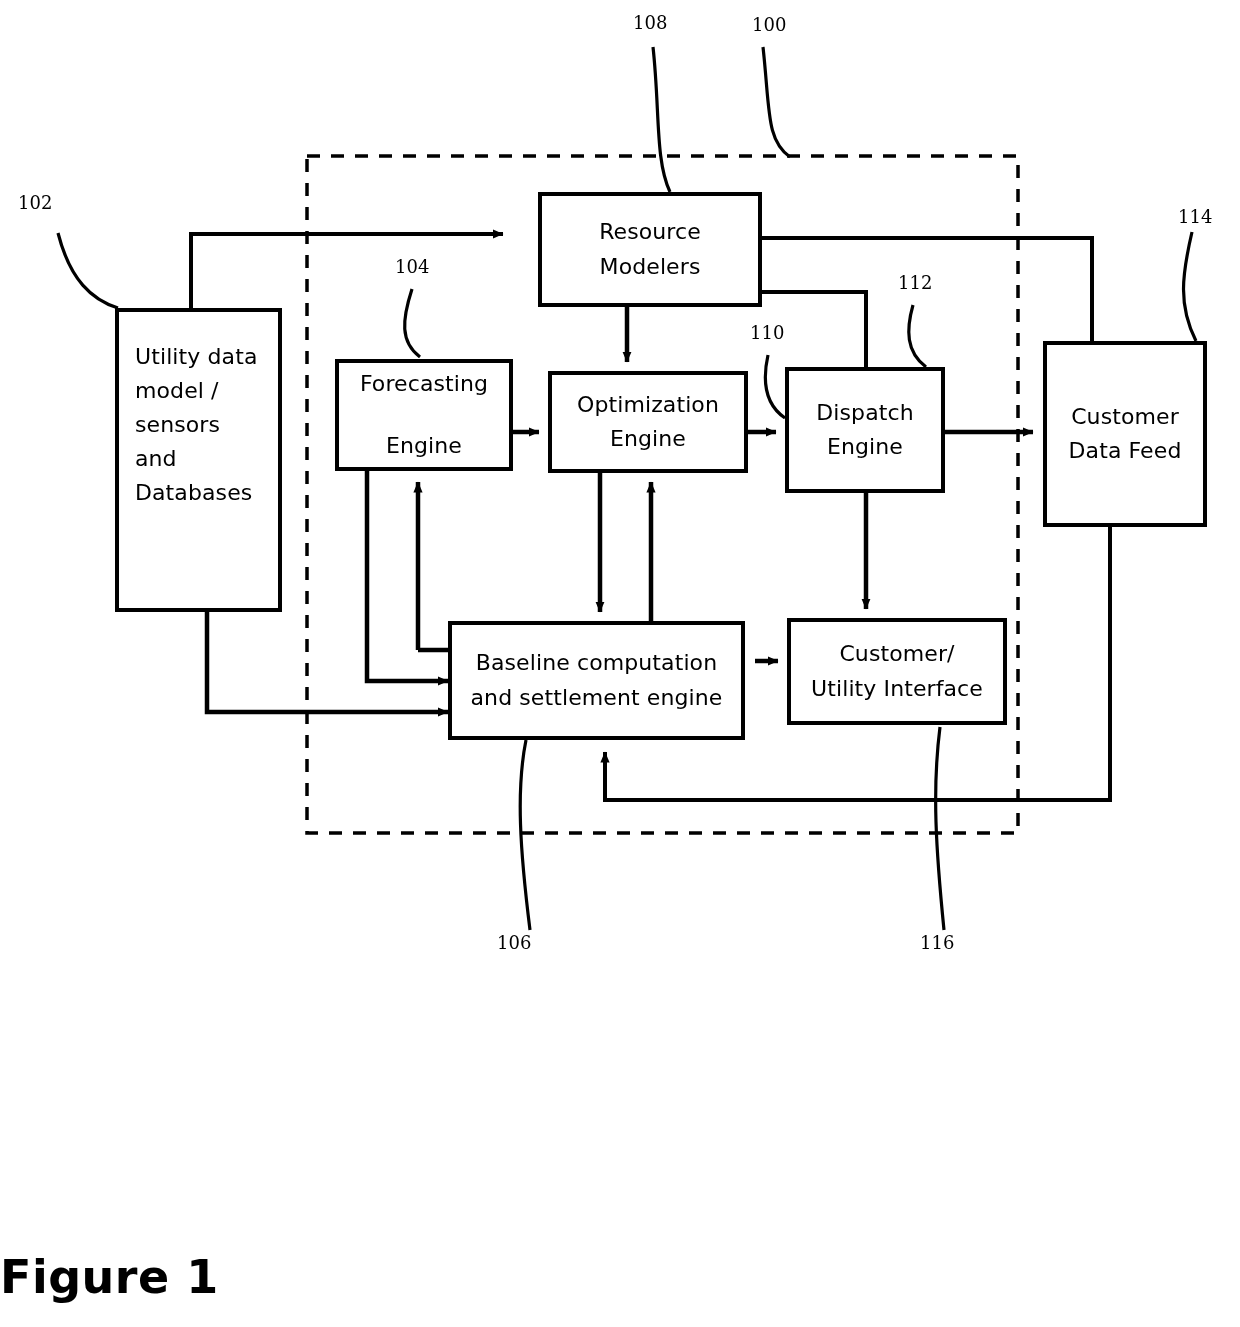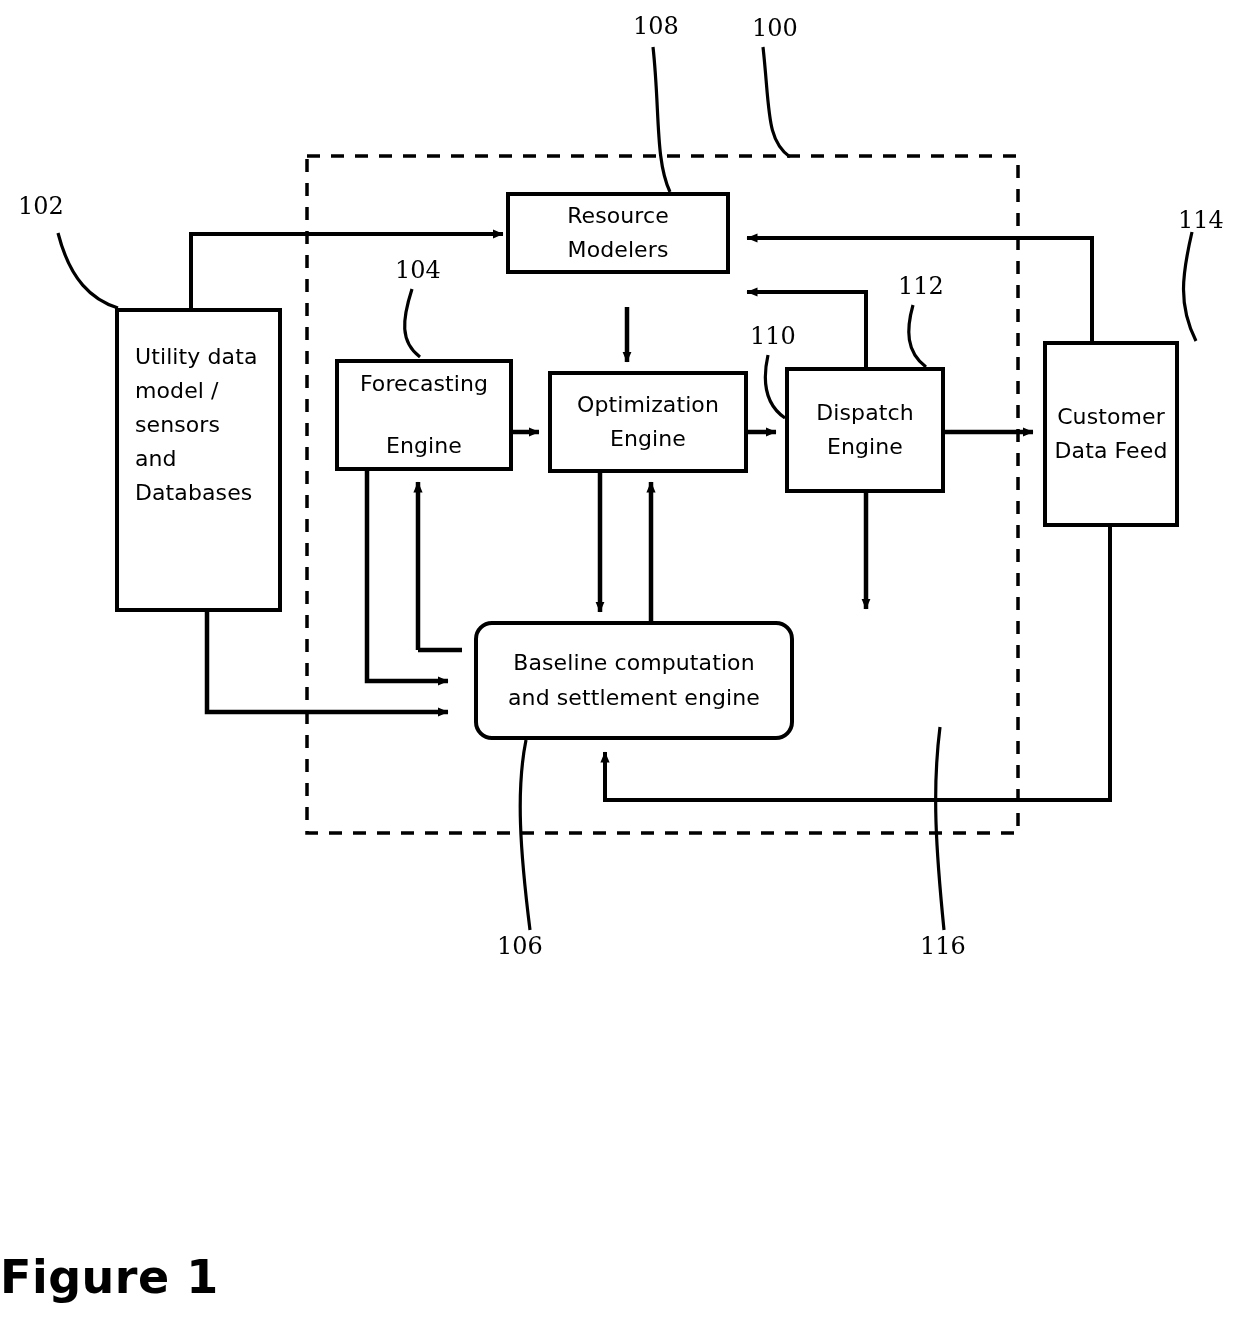--- a/index.html
+++ b/index.html
@@ -45,21 +45,21 @@
   .node-box.align-left {
     align-items: flex-start;
     justify-content: flex-start;
     text-align: left;
     padding: 28px 0 0 18px;
   }
   .node-label-line { display: block; white-space: nowrap; }
   .ref-num {
     position: absolute;
     font-family: "DejaVu Serif", serif;
-    font-size: 24px;
+    font-size: 18px;
     color: #000;
     white-space: nowrap;
   }
   .fig-caption {
     position: absolute;
     left: 0;
     top: 1250px;
     width: 1240px;
     text-align: left;
     font-family: "DejaVu Sans", sans-serif;
@@ -131,45 +131,49 @@
     <span class="node-label-line">sensors</span>
     <span class="node-label-line">and</span>
     <span class="node-label-line">Databases</span>
   </div>
 
   <div class="node-box" style="left:335px; top:359px; width:178px; height:112px;gap:28px;">
     <span class="node-label-line">Forecasting</span>
     <span class="node-label-line">Engine</span>
   </div>
 
-  <div class="node-box" style="left:506px; top:192px; width:224px; height:82px;">
+  <div class="node-box" style="left:538px; top:192px; width:224px; height:115px;">
     <span class="node-label-line">Resource</span>
     <span class="node-label-line">Modelers</span>
   </div>
 
   <div class="node-box" style="left:548px; top:371px; width:200px; height:102px;">
     <span class="node-label-line">Optimization</span>
     <span class="node-label-line">Engine</span>
   </div>
 
   <div class="node-box" style="left:785px; top:367px; width:160px; height:126px;align-items:center;">
     <span class="node-label-line">Dispatch</span>
     <span class="node-label-line">Engine</span>
   </div>
 
-  <div class="node-box" style="left:1043px; top:341px; width:136px; height:186px;">
+  <div class="node-box" style="left:1043px; top:341px; width:164px; height:186px;">
     <span class="node-label-line">Customer</span>
     <span class="node-label-line">Data Feed</span>
   </div>
 
-  <div class="node-box" style="left:474px; top:621px; width:320px; height:119px;border-radius:18px;">
+  <div class="node-box" style="left:448px; top:621px; width:297px; height:119px;">
     <span class="node-label-line">Baseline computation</span>
     <span class="node-label-line">and settlement engine</span>
   </div>
 
+  <div class="node-box" style="left:787px; top:618px; width:220px; height:107px;">
+    <span class="node-label-line">Customer/</span>
+    <span class="node-label-line">Utility Interface</span>
+  </div>
 
   <div class="ref-num" style="left:18px; top:192px;">102</div>
   <div class="ref-num" style="left:395px; top:256px;">104</div>
   <div class="ref-num" style="left:633px; top:12px;">108</div>
   <div class="ref-num" style="left:752px; top:14px;">100</div>
   <div class="ref-num" style="left:750px; top:322px;">110</div>
   <div class="ref-num" style="left:898px; top:272px;">112</div>
   <div class="ref-num" style="left:1178px; top:206px;">114</div>
   <div class="ref-num" style="left:497px; top:932px;">106</div>
   <div class="ref-num" style="left:908px; top:932px;margin-left:12px;">116</div>

